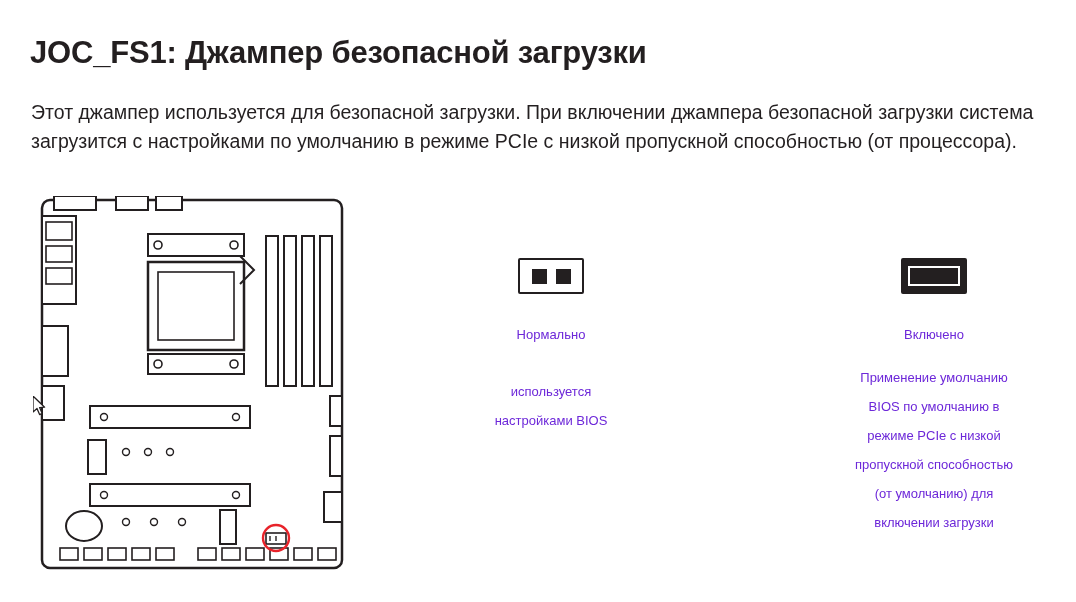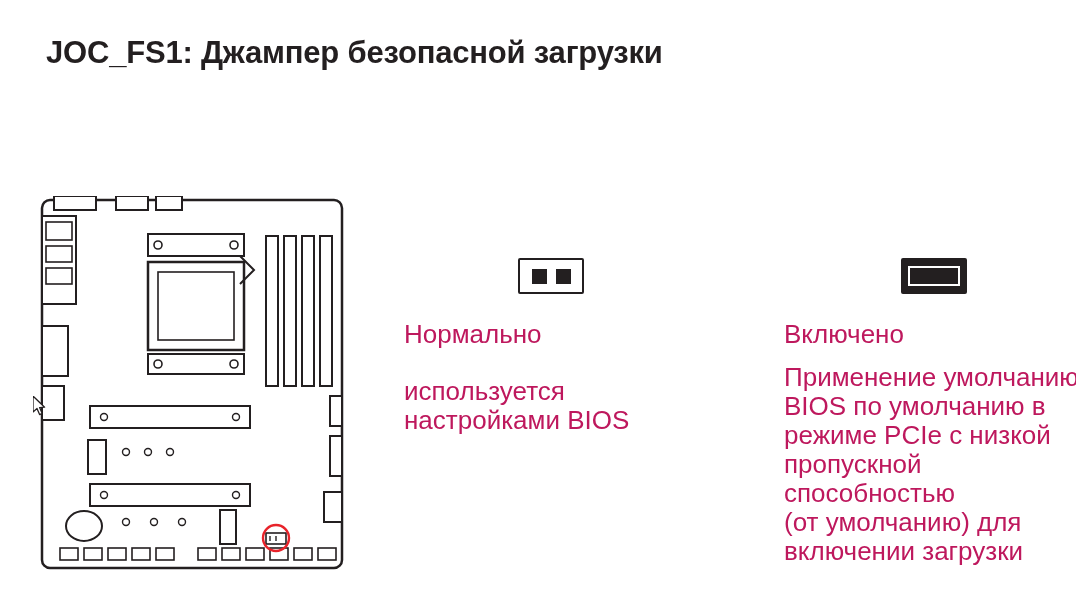--- a/index.html
+++ b/index.html
@@ -17,21 +17,21 @@
   }
   .page {
     position: relative;
     width: 1076px;
     height: 602px;
   }
 
   
   .title {
     position: absolute;
-    left: 46px;
+    left: 30px;
     top: 14px;
     font-size: 31px;
     font-weight: bold;
     letter-spacing: -0.2px;
     color: #231f20;
     white-space: nowrap;
   }
   .intro {
     position: absolute;
     left: 31px;
@@ -54,24 +54,24 @@
     position: absolute;
     left: 33px;
     top: 396px;
     width: 14px;
     height: 20px;
   }
 
   
   .col {
     position: absolute;
-    text-align: left;
-    font-size: 26px;
+    text-align: center;
+    font-size: 13px;
     line-height: 29px;
-    color: #be185d;
+    color: #6d28d9;
   }
   .col-normal { left: 404px; top: 258px; width: 294px; }
   .col-enabled { left: 784px; top: 258px; width: 300px; }
 
   .jumper {
     margin: 0 auto 26px auto;
     width: 66px;
     height: 36px;
     border: 2.5px solid #231f20;
     border-radius: 2px;
@@ -103,20 +103,21 @@
   
   .txt { display: block; }
 </style>
 </head>
 <body>
 
 <div class="page">
 
   <h1 class="title">JOC_FS1: Джампер безопасной загрузки</h1>
 
+  <p class="intro">Этот джампер используется для безопасной загрузки. При включении джампера безопасной загрузки система загрузится с настройками по умолчанию в режиме PCIe с низкой пропускной способностью (от процессора).</p>
 
   <div class="board-wrap">
     <svg width="330" height="380" viewBox="0 0 330 380" xmlns="http://www.w3.org/2000/svg">
 
       <rect x="12" y="4" width="300" height="368" rx="8" ry="8" fill="#ffffff" stroke="#231f20" stroke-width="2.5"></rect>
 
       <rect x="24" y="0" width="42" height="14" fill="#ffffff" stroke="#231f20" stroke-width="2"></rect>
       <rect x="86" y="0" width="32" height="14" fill="#ffffff" stroke="#231f20" stroke-width="2"></rect>
       <rect x="126" y="0" width="26" height="14" fill="#ffffff" stroke="#231f20" stroke-width="2"></rect>
 

